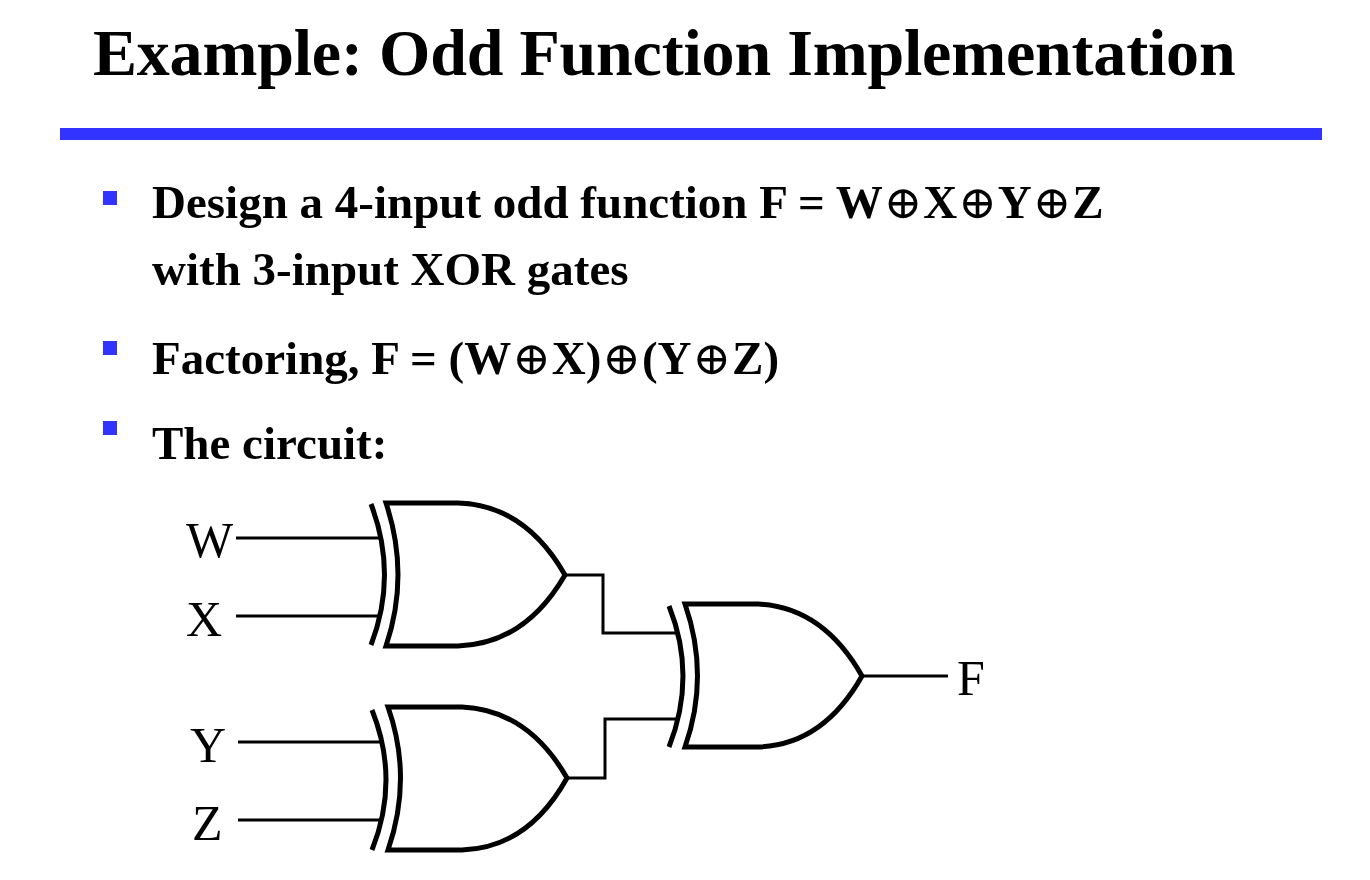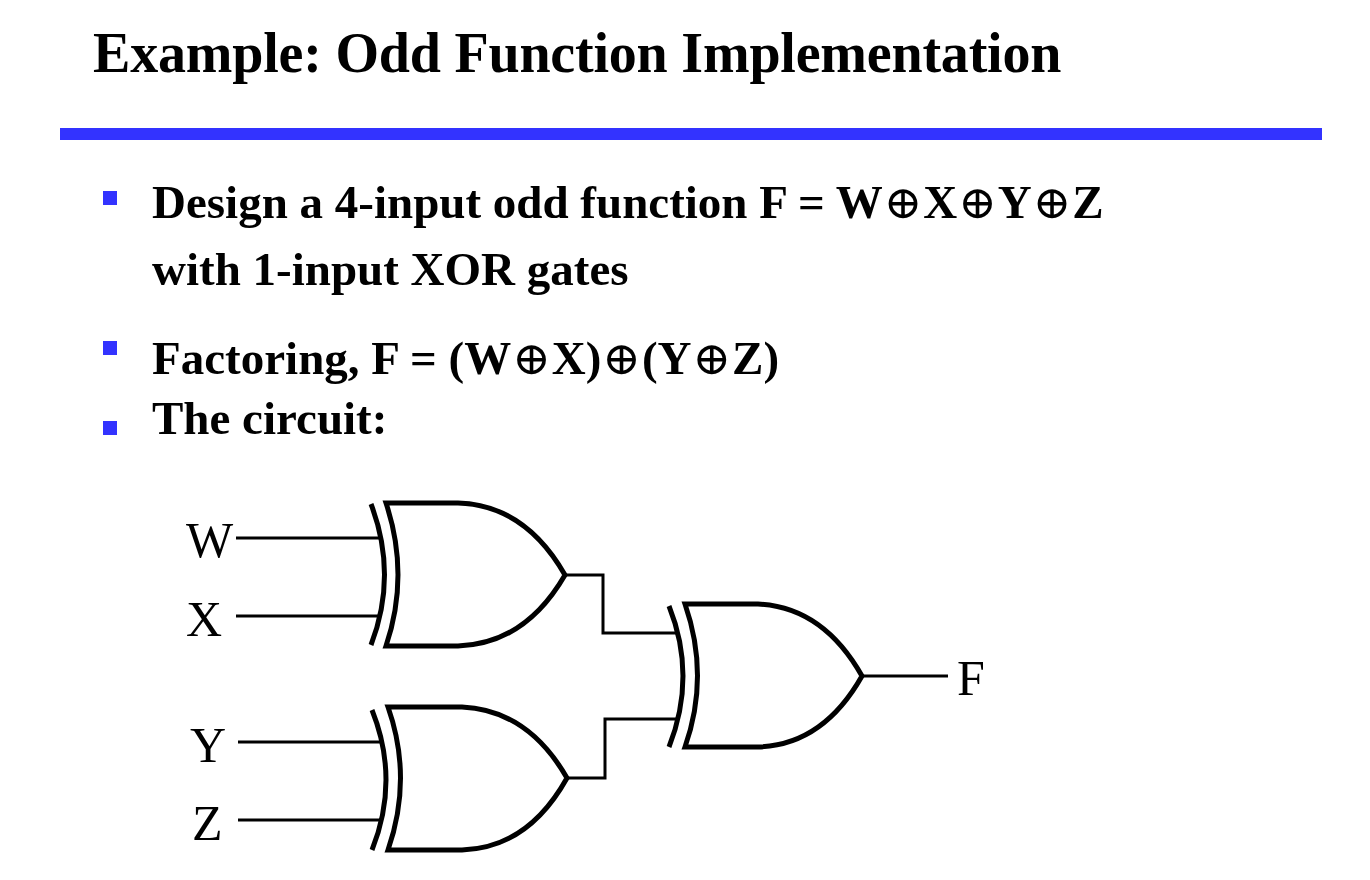--- a/index.html
+++ b/index.html
@@ -1,45 +1,45 @@
 <!DOCTYPE html>
 <html><head>
 <meta charset="utf-8">
 <style>
   html, body { margin: 0; padding: 0; background: #ffffff; }
   body { width: 1370px; height: 880px; position: relative; overflow: hidden;
          font-family: "Liberation Serif", "DejaVu Serif", serif; color: #000; }
-  .title { position: absolute; left: 93px; top: 8px; font-size: 56px; font-weight: bold;
+  .title { position: absolute; left: 93px; top: 8px; font-size: 66px; font-weight: bold;
            white-space: nowrap; letter-spacing: -0.2px; line-height: 90px; }
   .rule { position: absolute; left: 60px; top: 128px; width: 1262px; height: 12px; background: #3333ff; }
   .bullet { position: absolute; left: 103px; width: 14px; height: 14px; background: #3333ff; }
   .btext { position: absolute; left: 152px; font-size: 47px; font-weight: bold; white-space: nowrap; line-height: 60px; text-align: center; }
   .xor { display: inline-block; font-weight: normal; font-size: 46px; margin: 0 1px; }
   svg.circuit { position: absolute; left: 0; top: 0; }
   .lbl { font-family: "Liberation Serif", "DejaVu Serif", serif; font-size: 50px; fill: #000; }
 </style>
 </head>
 <body>
 
 <div class="title">Example: Odd Function Implementation</div>
 <div class="rule"></div>
 
 <div class="bullet" style="top:191px;"></div>
 <div class="btext" style="top:172px;">
   <span>Design a 4-input odd function  F = </span><span>W</span><span class="xor">⊕</span><span>X</span><span class="xor">⊕</span><span>Y</span><span class="xor">⊕</span><span>Z</span>
 </div>
-<div class="btext" style="top:239px;">with 1-input XOR gates</div>
+<div class="btext" style="top:239px;">with 3-input XOR gates</div>
 
 <div class="bullet" style="top:341px;"></div>
 <div class="btext" style="top:328px;">
   <span>Factoring,  F = (</span><span>W</span><span class="xor">⊕</span><span>X</span><span>)</span><span class="xor">⊕</span><span>(Y</span><span class="xor">⊕</span><span>Z)</span>
 </div>
 
 <div class="bullet" style="top:421px;"></div>
-<div class="btext" style="top:388px;">The circuit:</div>
+<div class="btext" style="top:413px;">The circuit:</div>
 
 <svg class="circuit" width="1370" height="880" fill="none" stroke="#000" stroke-linecap="butt" stroke-linejoin="miter">
 
   <text class="lbl" x="186" y="557" stroke="none">W</text>
   <text class="lbl" x="186" y="636" stroke="none">X</text>
   <text class="lbl" x="190" y="762" stroke="none">Y</text>
   <text class="lbl" x="192" y="840" stroke="none">Z</text>
   <text class="lbl" x="957" y="695" stroke="none">F</text>
 
   <line x1="236" y1="538" x2="380" y2="538" stroke-width="3"></line>

